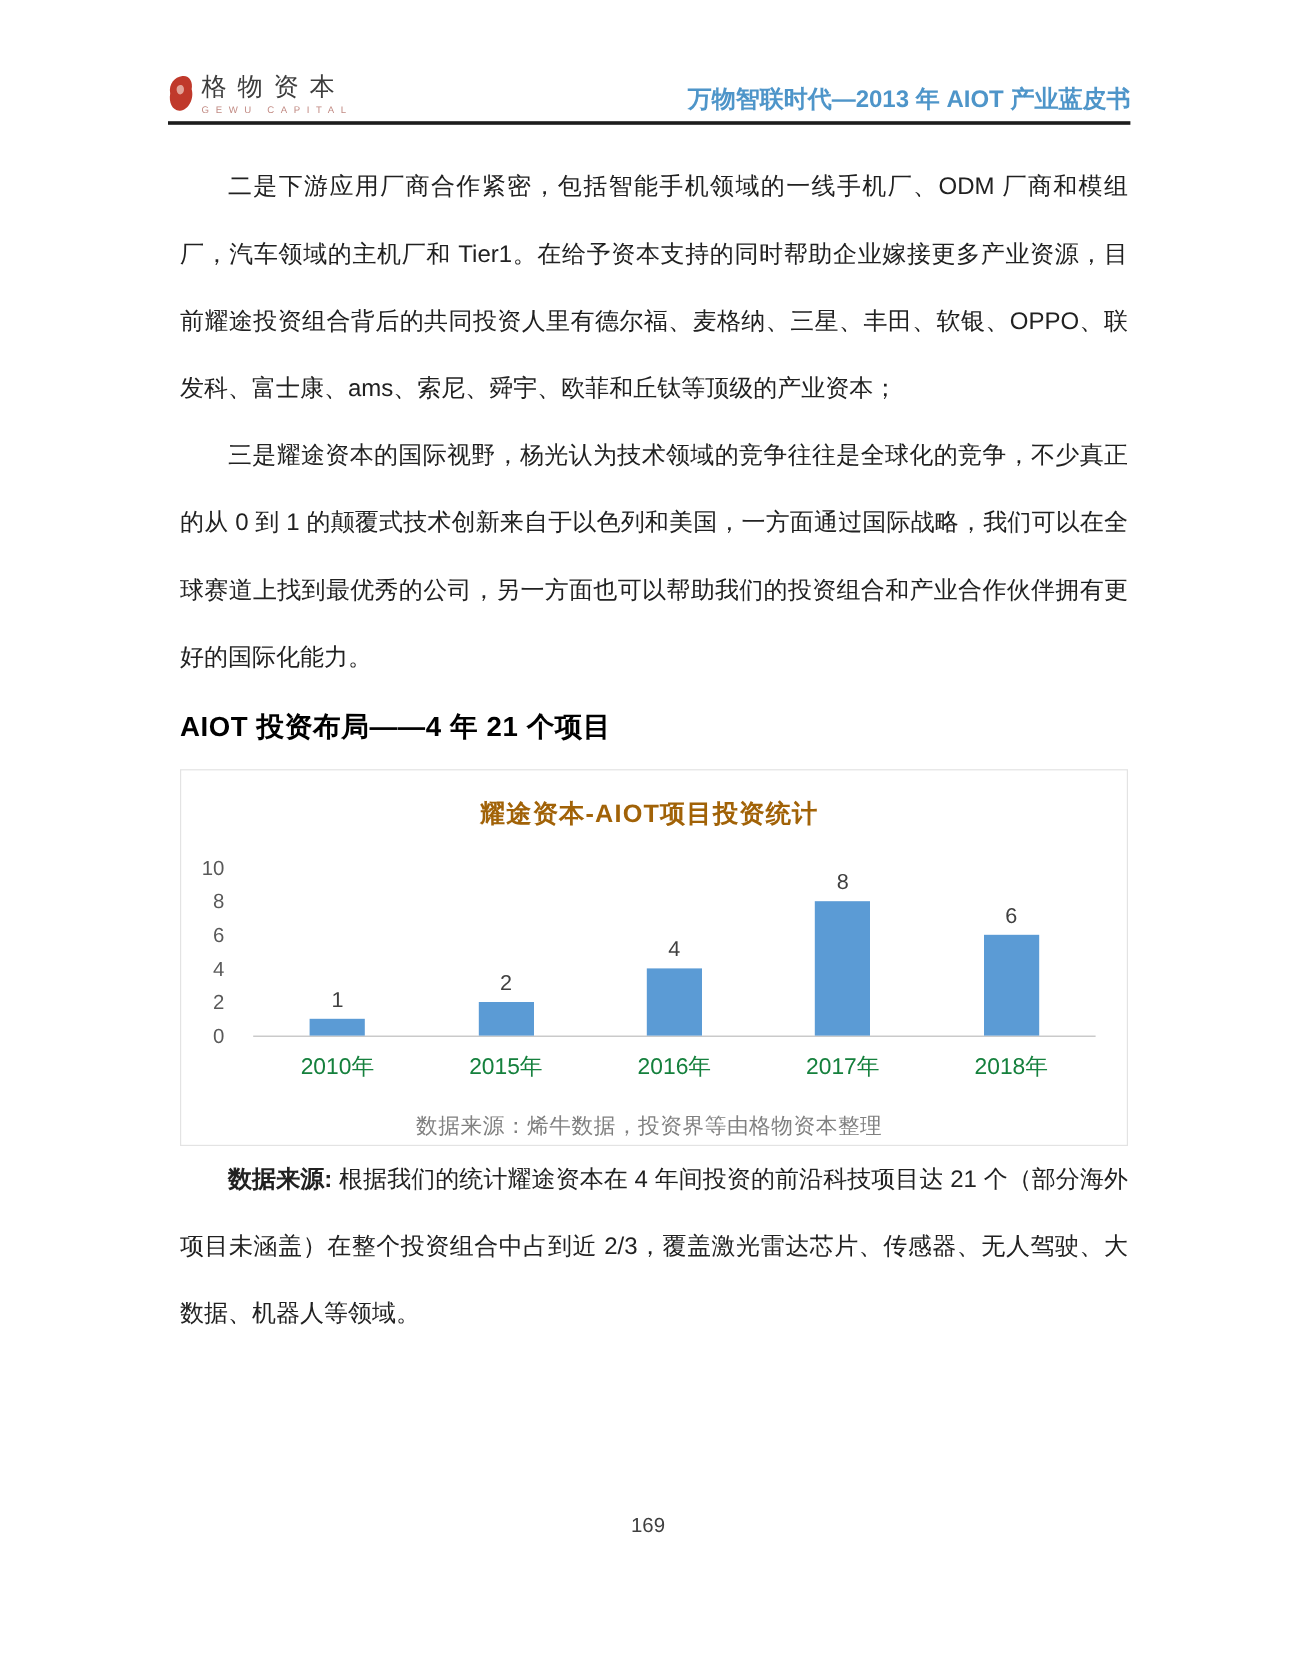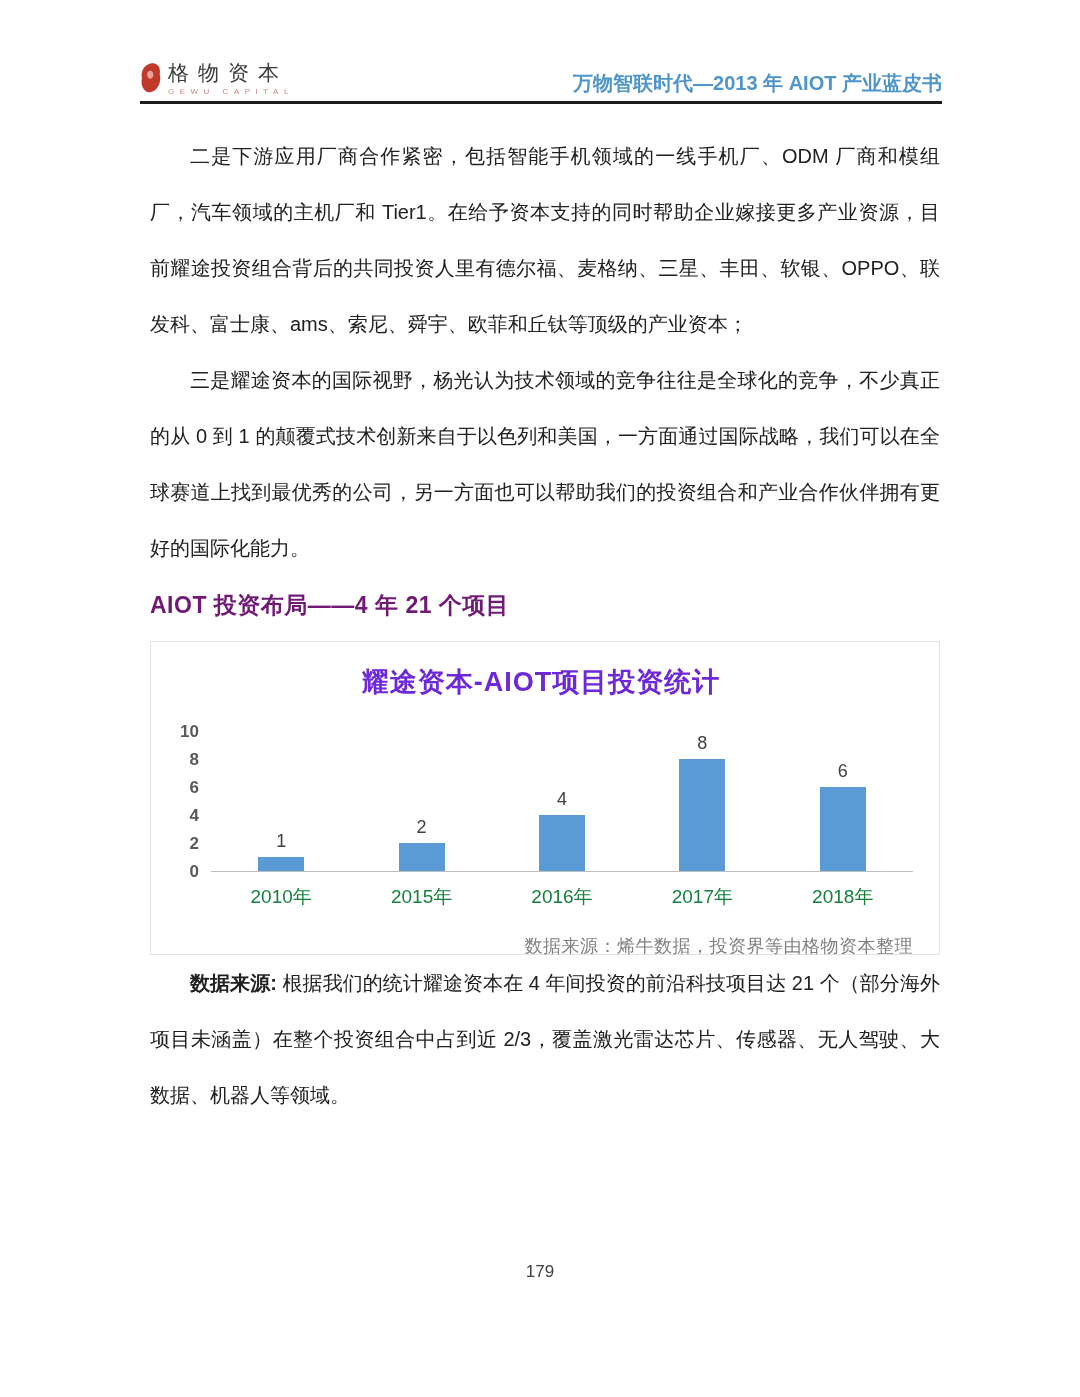--- a/index.html
+++ b/index.html
@@ -37,62 +37,62 @@
   }
   
   .content { position:absolute; left:150px; right:140px; top:128px; }
   .para {
     font-size:20px; line-height:56px; color:#212121;
     text-align:justify; text-indent:2em;
   }
   .para .lead { font-weight:bold; }
   .section-heading {
     margin-top:14px;
-    font-size:23px; font-weight:bold; color:#701a75;
+    font-size:23px; font-weight:bold; color:#000000;
     letter-spacing:0.5px;
   }
   
   .chart-box {
     margin-top:20px;
     width:100%; height:314px;
     border:1px solid #e3e3e3;
     background:#ffffff;
     padding:18px 26px 0 18px;
   }
   .chart-title {
     text-align:center;
-    font-size:27px; font-weight:bold; color:#6d28d9;
+    font-size:21px; font-weight:bold; color:#a16207;
     letter-spacing:1px;
     margin-top:4px;
   }
   .plot-wrap { display:flex; margin-top:32px; }
   .y-axis { position:relative; width:42px; height:140px; flex:0 0 auto; }
   .y-tick {
-    position:absolute; right:12px;
-    font-size:17px; color:#595959; line-height:18px;font-weight:bold;
+    position:absolute; right:24px;
+    font-size:17px; color:#595959; line-height:18px;
   }
   .bars-area {
     flex:1; height:140px;
     display:flex; align-items:flex-end; justify-content:space-around;
     border-bottom:1px solid #bdbdbd;
   }
   .bar-group {
     width:20%; height:100%;
     display:flex; flex-direction:column;
     align-items:center; justify-content:flex-end;
   }
   .bar-value { font-size:18px; color:#404040; margin-bottom:7px; line-height:1; }
   .bar { width:46px; }
   .x-labels { display:flex; margin-left:42px; margin-top:12px; }
   .x-label {
     width:20%; text-align:center;
     font-size:19px; color:#15803d;
   }
   .source-note {
-    text-align:right;
+    text-align:center;
     font-size:18px; color:#808080;
     margin-top:24px;
     letter-spacing:0.5px;
   }
   
   .page-number {
     position:absolute; left:0; right:0; top:1262px;
     text-align:center;
     font-size:17px; color:#404040;
   }
@@ -162,15 +162,15 @@
           <div class="x-label">2016年</div>
           <div class="x-label">2017年</div>
           <div class="x-label">2018年</div>
         </div>
       <div class="source-note">数据来源：烯牛数据，投资界等由格物资本整理</div>
     </div>
 
     <p class="para"><span class="lead">数据来源:</span> <span>根据我们的统计耀途资本在 4 年间投资的前沿科技项目达 21 个（部分海外项目未涵盖）在整个投资组合中占到近 2/3，覆盖激光雷达芯片、传感器、无人驾驶、大数据、机器人等领域。</span></p>
   </div>
 
-  <div class="page-number">179</div>
+  <div class="page-number">169</div>
 
 </div>
 
 </body></html>

